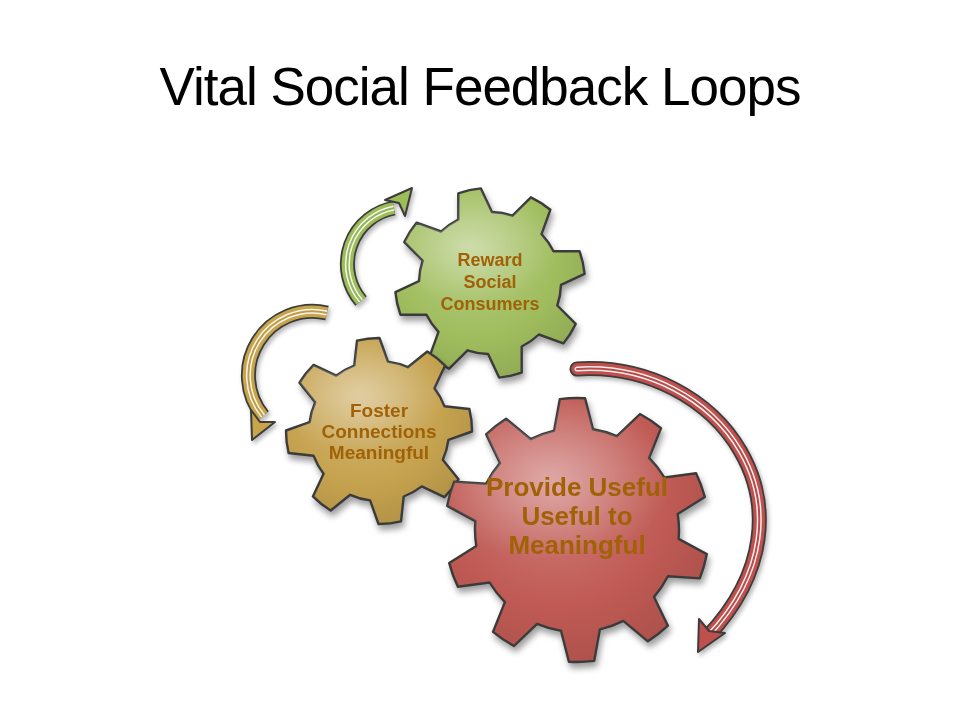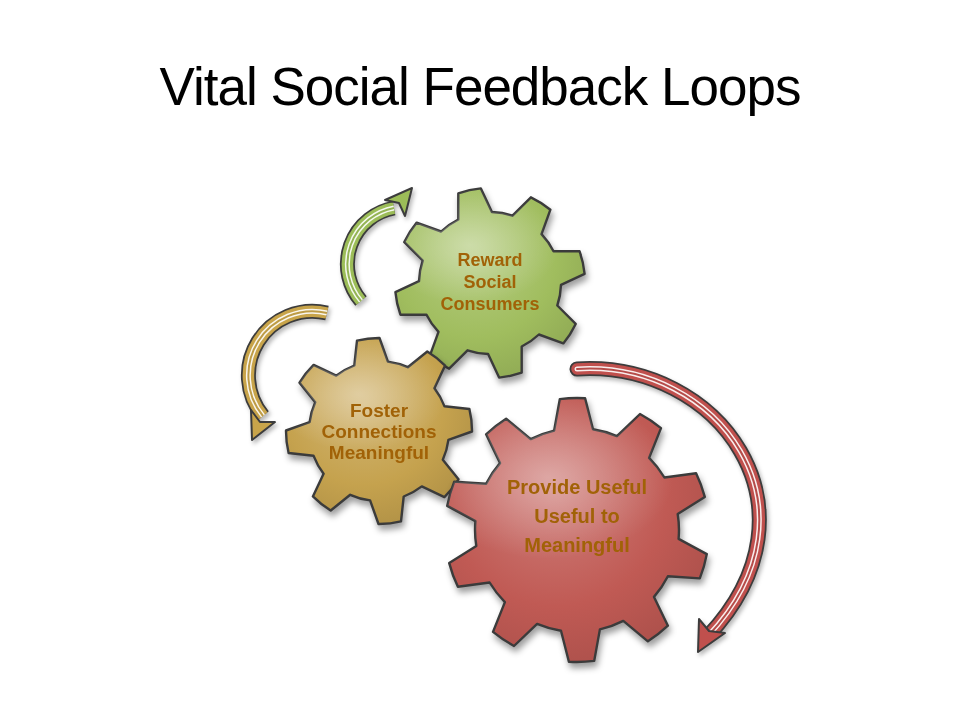--- a/index.html
+++ b/index.html
@@ -25,21 +25,21 @@
   }
   .gear-label{
     position:absolute;
     text-align:center;
     font-weight:bold;
     color:#a16207;
   }
   .gear-label span{display:block;}
   #label-reward{left:380px;top:249px;width:220px;font-size:18px;line-height:22px;}
   #label-foster{left:269px;top:400px;width:220px;font-size:19px;line-height:21px;}
-  #label-provide{left:447px;top:473px;width:260px;font-size:20px;line-height:29px;}
+  #label-provide{left:447px;top:473px;width:260px;font-size:26px;line-height:29px;}
 </style>
 </head>
 <body>
 
 <div id="slide">
   <div id="title">Vital Social Feedback Loops</div>
 
   <svg id="diagram" width="960" height="720" viewBox="0 0 960 720" xmlns="http://www.w3.org/2000/svg">
       <defs>
         <radialGradient id="sheen">

